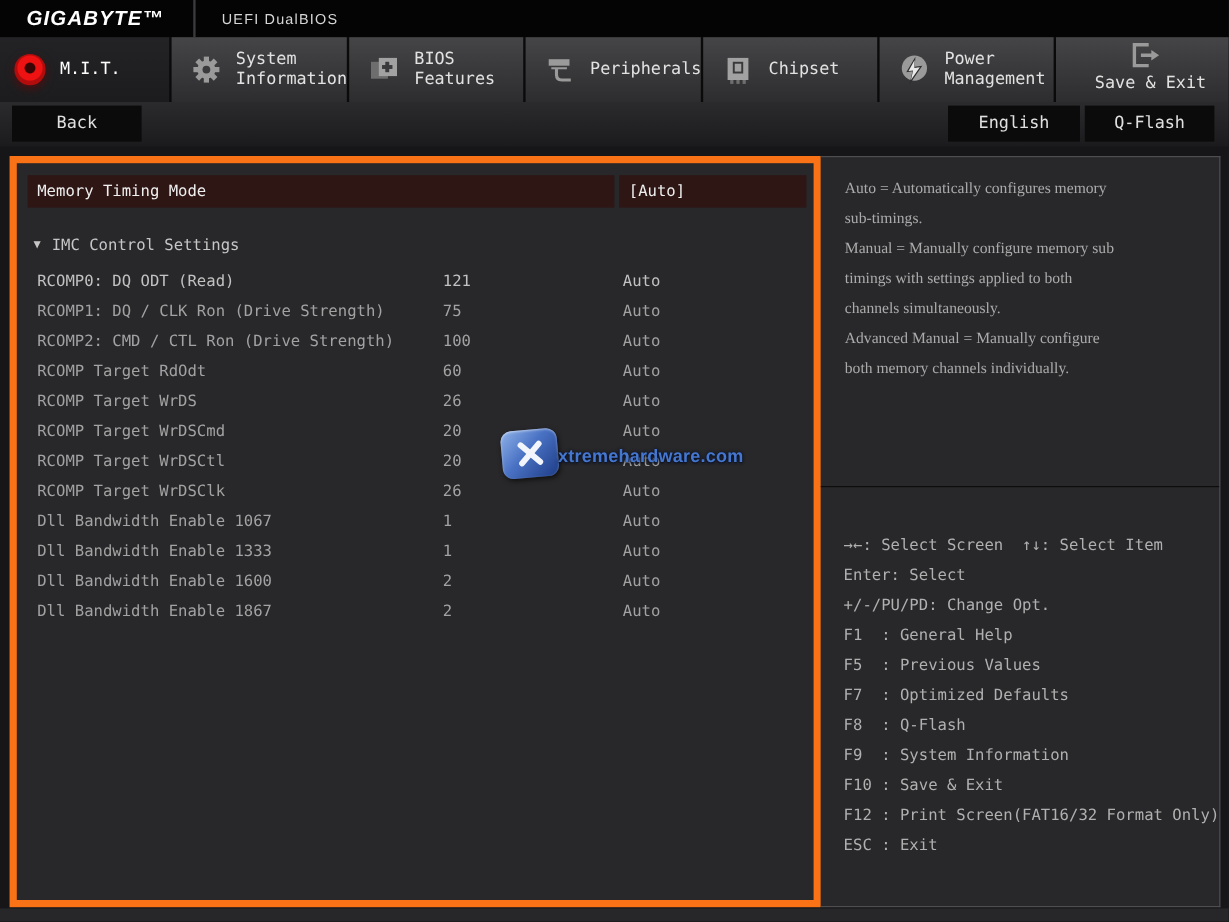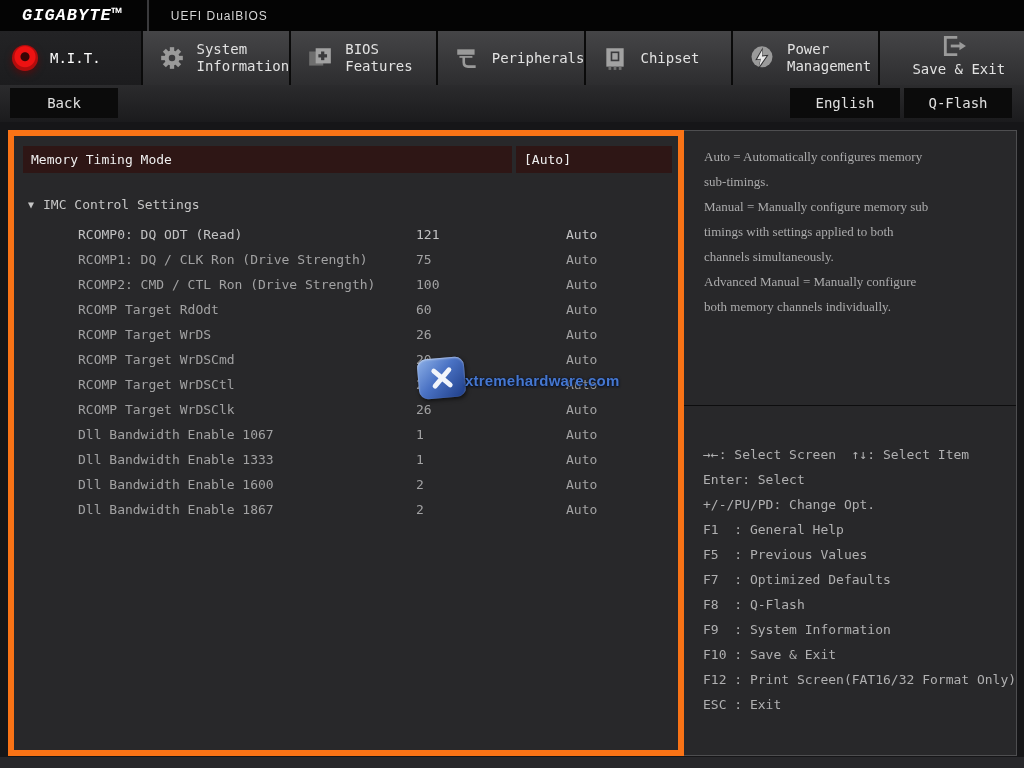--- a/index.html
+++ b/index.html
@@ -11,21 +11,21 @@
     overflow:hidden;
     color:#a6a6a6;
   }
 
   
   .top-bar {
     position:absolute; left:0; top:0; width:1024px; height:31px;
     background:#040404; display:flex; align-items:center;
   }
   .brand {
-    font-family:Liberation Mono, monospace;
+    font-family:Liberation Sans, sans-serif;
     font-weight:bold; font-style:italic; font-size:17px; color:#ffffff;
     letter-spacing:1px; padding:0 24px 0 22px;
   }
   .top-divider { width:2px; height:31px; background:#3a3a3c; }
   .fw-title {
     font-family:"Liberation Sans", sans-serif;
     font-size:12px; color:#d6d6d6; letter-spacing:1px; padding-left:22px;
   }
 
   
@@ -100,21 +100,21 @@
   }
 
   
   .section-head {
     position:absolute; left:14px; top:56px; height:25px;
     display:flex; align-items:center; color:#c6c6c6; font-size:13px;
   }
   .section-arrow { font-size:10px; margin-right:9px; color:#c6c6c6; }
 
   
-  .rows { position:absolute; left:0; top:86px; width:100%;margin-left:47px; }
+  .rows { position:absolute; left:0; top:86px; width:100%; }
   .setting-row { position:relative; height:25px; font-size:13px; color:#a2a2a3; }
   .setting-row .col-label { position:absolute; left:17px; top:0; line-height:25px; }
   .setting-row .col-value { position:absolute; left:355px; top:0; line-height:25px; }
   .setting-row .col-mode  { position:absolute; left:505px; top:0; line-height:25px; }
   .setting-row:first-child { color:#c2c2c3; }
 
   
   .help-lines { position:absolute; left:20px; top:13px; right:8px; }
   .help-line { font-size:13px; line-height:25px; color:#ababac; white-space:pre;font-family:Liberation Serif, serif; }
   .panel-divider { position:absolute; left:0; top:274px; width:100%; height:1px; background:#0d0d0e; }

